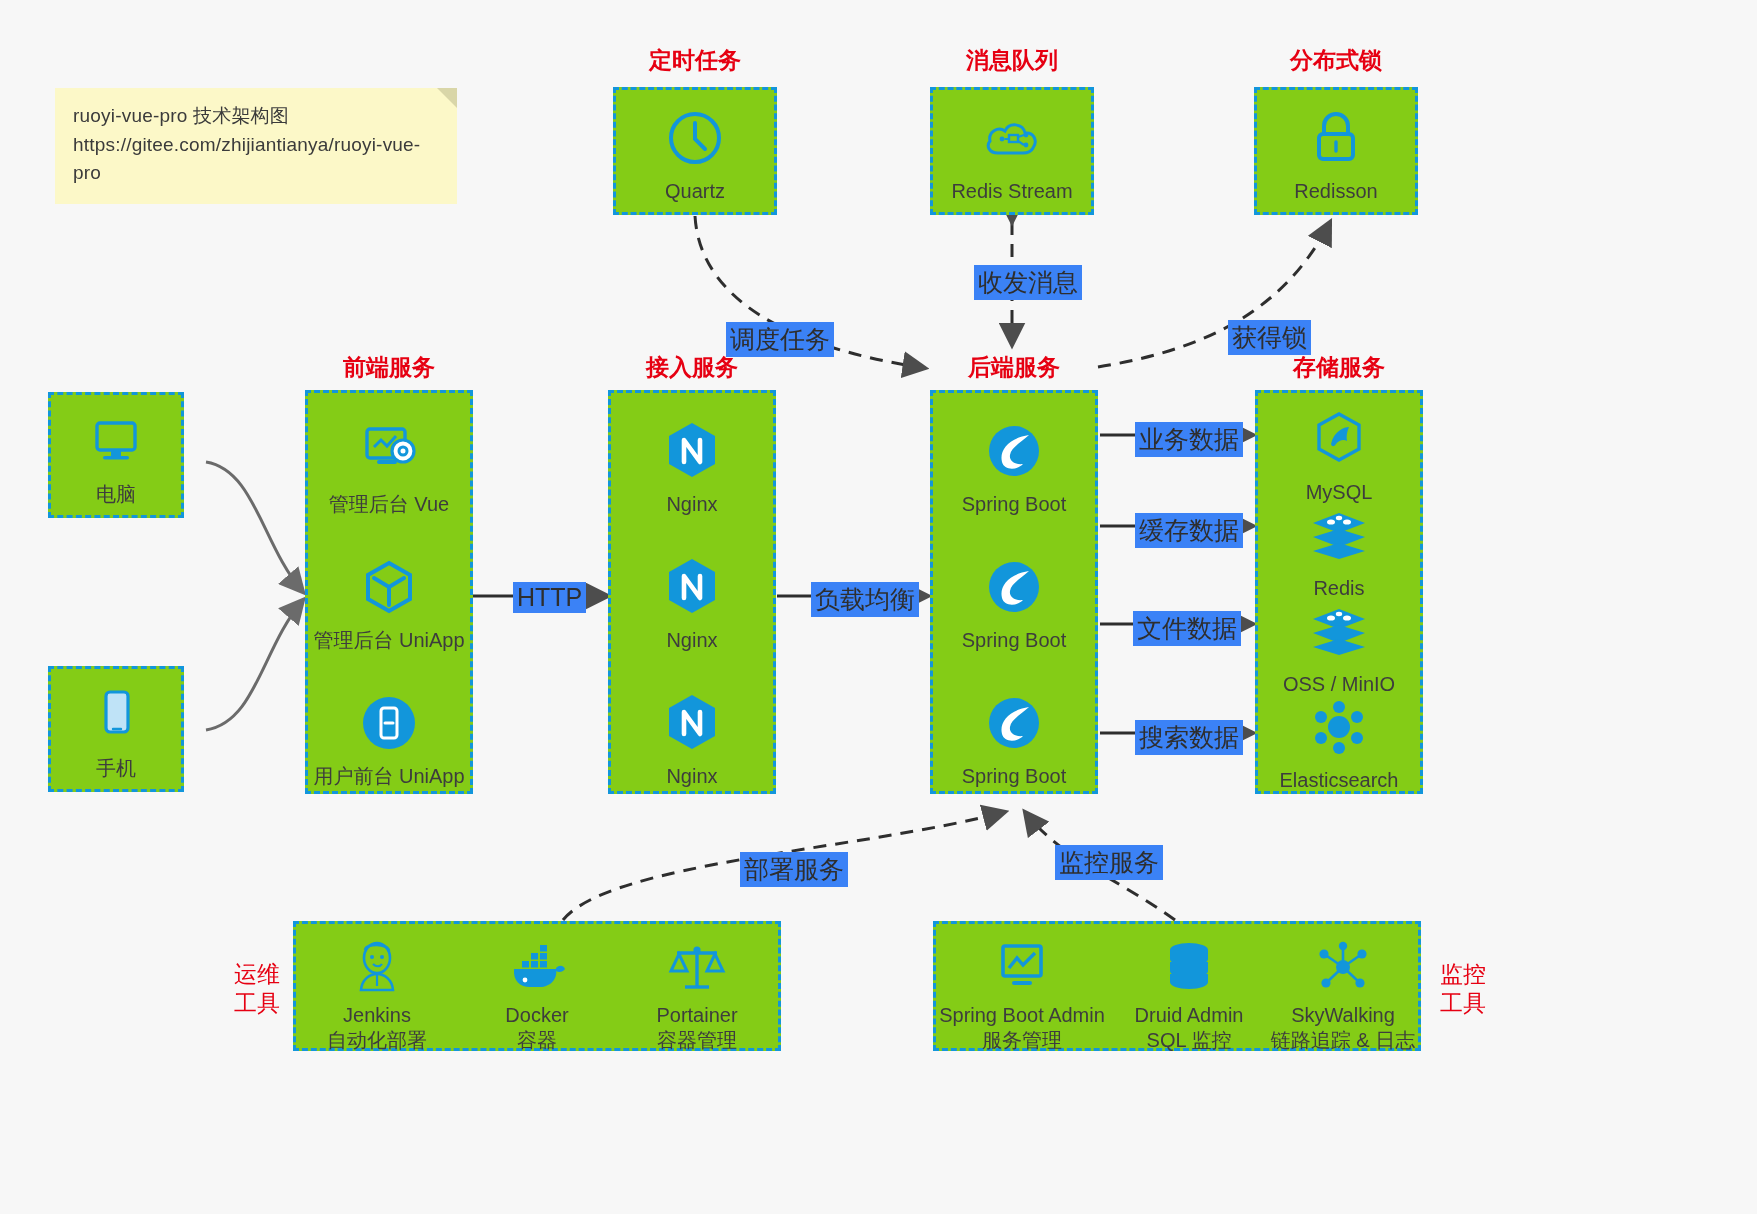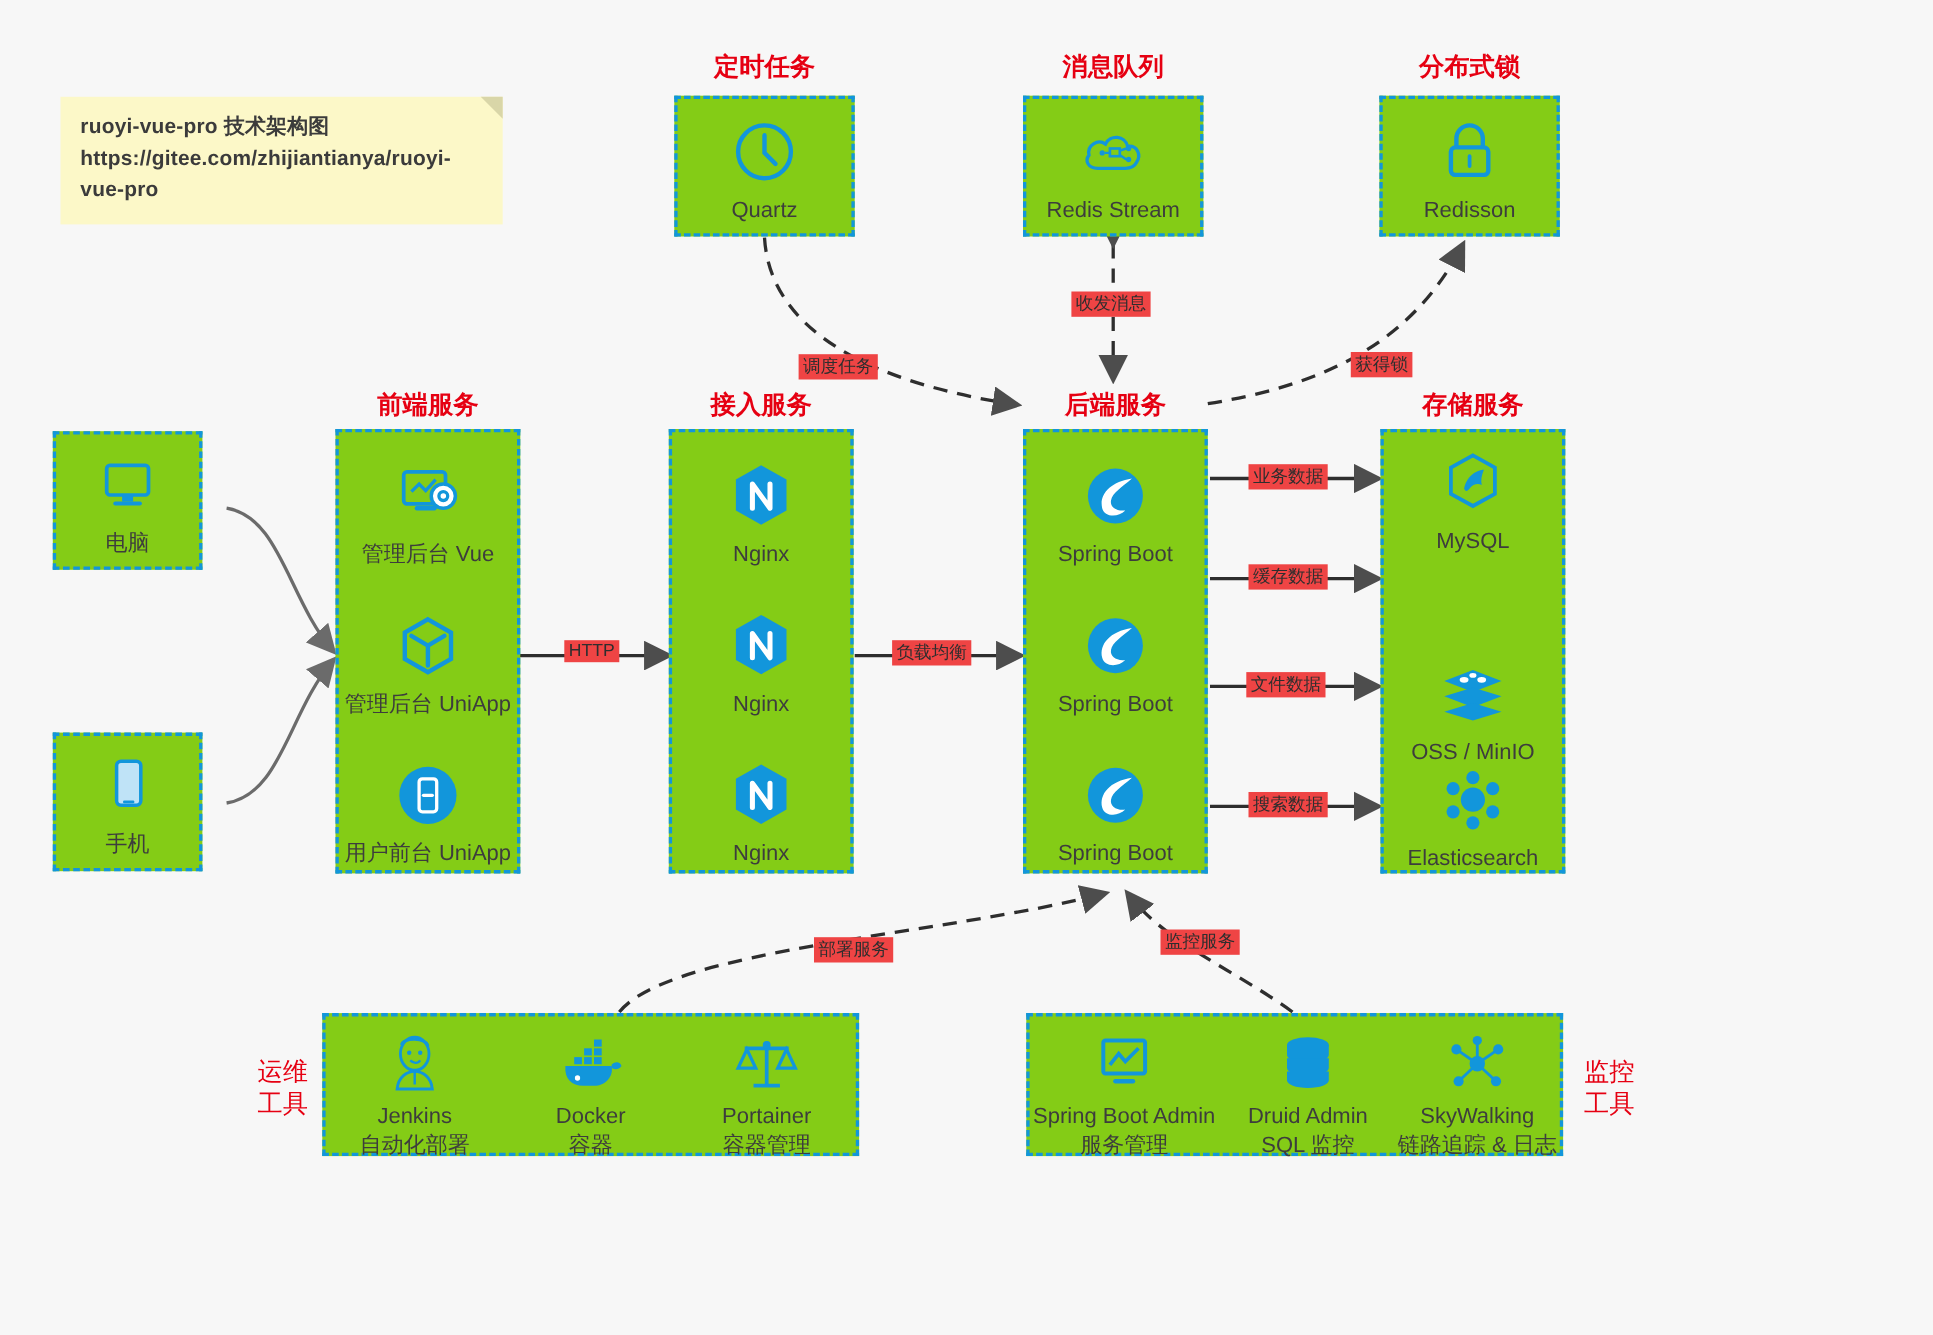--- a/index.html
+++ b/index.html
@@ -14,21 +14,20 @@
   svg.layer { position: absolute; left: 0; top: 0; width: 1757px; height: 1214px; pointer-events: none; }
 
   .note {
     position: absolute;
     background: #fcf8c8;
     padding: 14px 18px 16px 18px;
     font-size: 19px;
     color: #3b3b3b;
     line-height: 1.5;
     letter-spacing: .2px;
-    font-weight: bold;
   }
   .note .fold {
     position: absolute; right: 0; top: 0;
     width: 0; height: 0;
     border-left: 20px solid transparent;
     border-top: 20px solid #d9d6a8;
   }
 
   .grp { position: absolute; border: 3px dashed #1296db; background: #84cc16; }
   .grp-title {
@@ -56,23 +55,23 @@
     line-height: 1.3; white-space: nowrap;
   }
 
   .cell { position: absolute; text-align: center; }
   .cell .ico { height: 62px; display:flex; align-items:center; justify-content:center; }
   .cell .cap { font-size: 20px; color: #3d3d3d; margin-top: 6px; white-space: nowrap; }
   .cell .sub { font-size: 20px; color: #3d3d3d; white-space: nowrap; }
 
   .edge-label {
     position: absolute;
-    font-size: 16px;
+    font-size: 25px;
     color: #2e2e2e;
-    background: #ef4444;
+    background: #3b82f6;
     padding: 1px 4px;
     white-space: nowrap;
   }
 </style>
 </head>
 <body>
 
 <div id="stage">
 
   <div class="note" style="left:55px; top:88px; width:402px;">
@@ -299,20 +298,33 @@
   <div class="grp" style="left:1255px; top:390px; width:168px; height:404px;">
     <div class="node" style="top:14px;">
       <div class="ico">
         <svg width="56" height="58" viewBox="0 0 56 58">
           <path d="M28 4 L48 15 L48 39 L28 50 L8 39 L8 15 Z" fill="none" stroke="#1296db" stroke-width="3.4"></path>
           <path d="M20 34 C23 21 33 17 38 17 C36 22 35 26 36 31 C33 29 28 30 25 34 C23 37 21 37 20 34 Z" fill="#1296db"></path>
         </svg>
       </div>
       <div class="cap">MySQL</div>
     </div>
+    <div class="node" style="top:110px;">
+      <div class="ico">
+        <svg width="60" height="52" viewBox="0 0 60 52">
+          <path d="M30 4 L56 14 L30 24 L4 14 Z" fill="#1296db"></path>
+          <path d="M30 20 L56 28 L30 38 L4 28 Z" fill="#1296db"></path>
+          <path d="M30 34 L56 42 L30 50 L4 42 Z" fill="#1296db"></path>
+          <ellipse cx="22" cy="13" rx="4" ry="2.6" fill="#fff"></ellipse>
+          <ellipse cx="38" cy="13" rx="4" ry="2.6" fill="#fff"></ellipse>
+          <ellipse cx="30" cy="9" rx="3.2" ry="2.2" fill="#fff"></ellipse>
+        </svg>
+      </div>
+      <div class="cap">Redis</div>
+    </div>
     <div class="node" style="top:206px;">
       <div class="ico">
         <svg width="60" height="52" viewBox="0 0 60 52">
           <path d="M30 4 L56 14 L30 24 L4 14 Z" fill="#1296db"></path>
           <path d="M30 20 L56 28 L30 38 L4 28 Z" fill="#1296db"></path>
           <path d="M30 34 L56 42 L30 50 L4 42 Z" fill="#1296db"></path>
           <ellipse cx="22" cy="13" rx="4" ry="2.6" fill="#fff"></ellipse>
           <ellipse cx="38" cy="13" rx="4" ry="2.6" fill="#fff"></ellipse>
           <ellipse cx="30" cy="9" rx="3.2" ry="2.2" fill="#fff"></ellipse>
         </svg>

